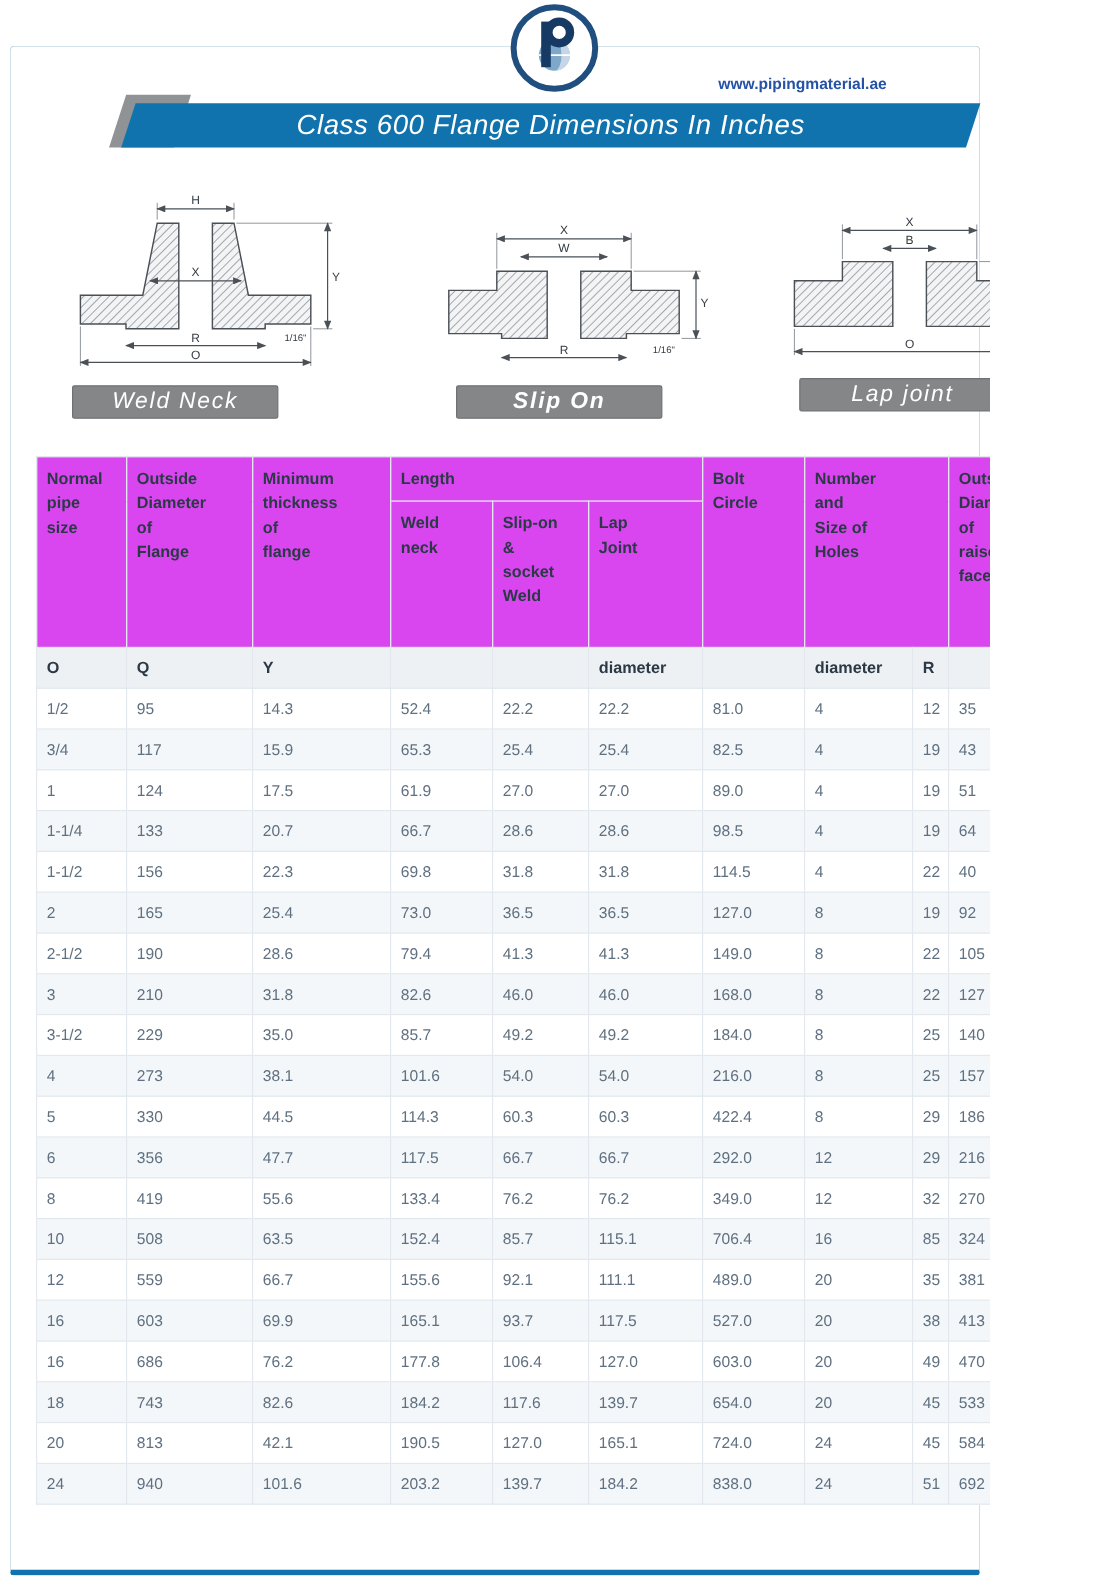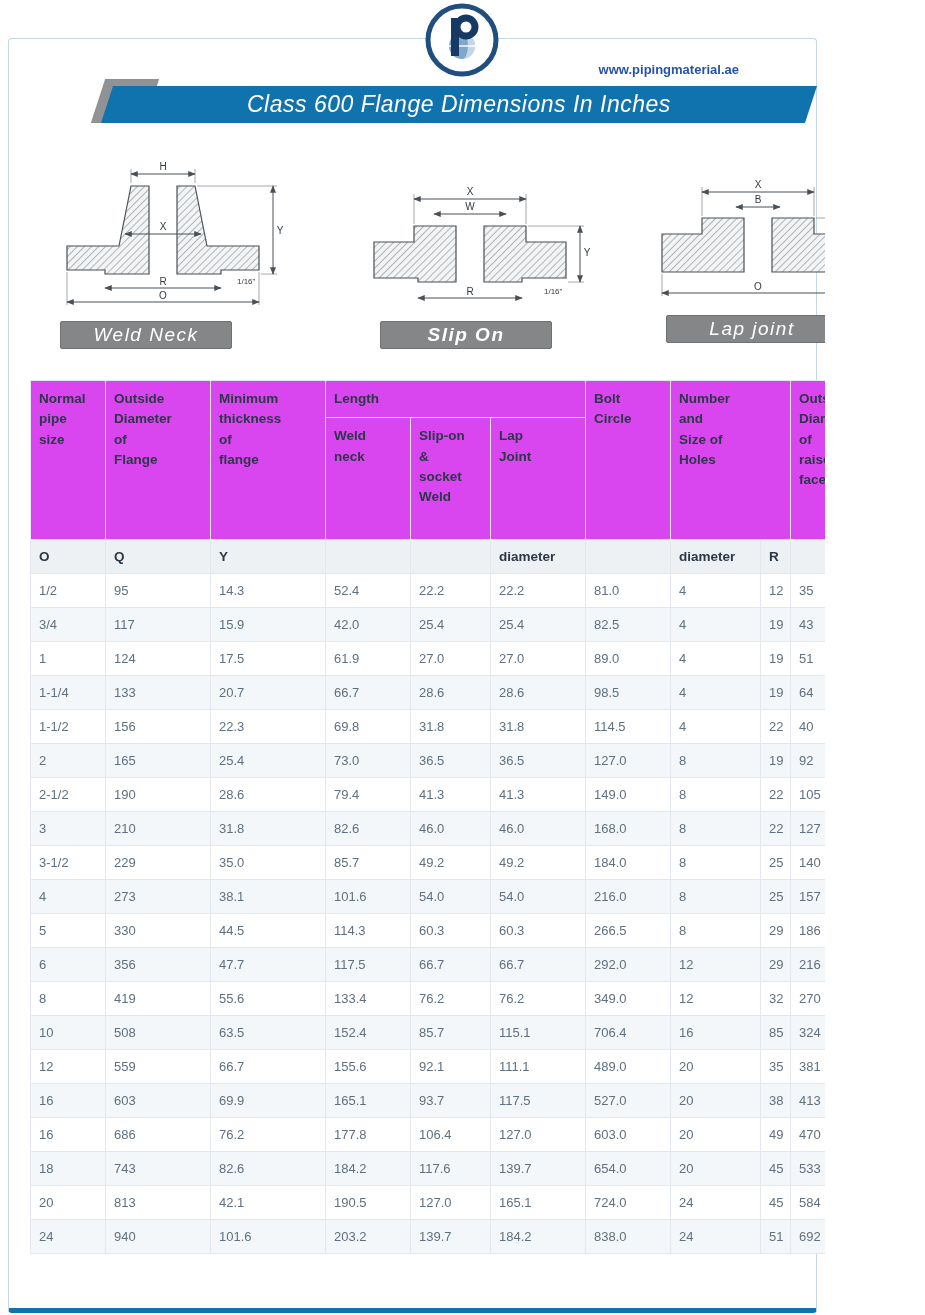--- a/index.html
+++ b/index.html
@@ -226,21 +226,21 @@
           <td>22.2</td>
           <td>81.0</td>
           <td>4</td>
           <td>12</td>
           <td>35</td>
         </tr>
         <tr>
           <td>3/4</td>
           <td>117</td>
           <td>15.9</td>
-          <td>42.0</td>
+          <td>65.3</td>
           <td>25.4</td>
           <td>25.4</td>
           <td>82.5</td>
           <td>4</td>
           <td>19</td>
           <td>43</td>
         </tr>
         <tr>
           <td>1</td>
           <td>124</td>
@@ -337,21 +337,21 @@
           <td>25</td>
           <td>157</td>
         </tr>
         <tr>
           <td>5</td>
           <td>330</td>
           <td>44.5</td>
           <td>114.3</td>
           <td>60.3</td>
           <td>60.3</td>
-          <td>266.5</td>
+          <td>422.4</td>
           <td>8</td>
           <td>29</td>
           <td>186</td>
         </tr>
         <tr>
           <td>6</td>
           <td>356</td>
           <td>47.7</td>
           <td>117.5</td>
           <td>66.7</td>

